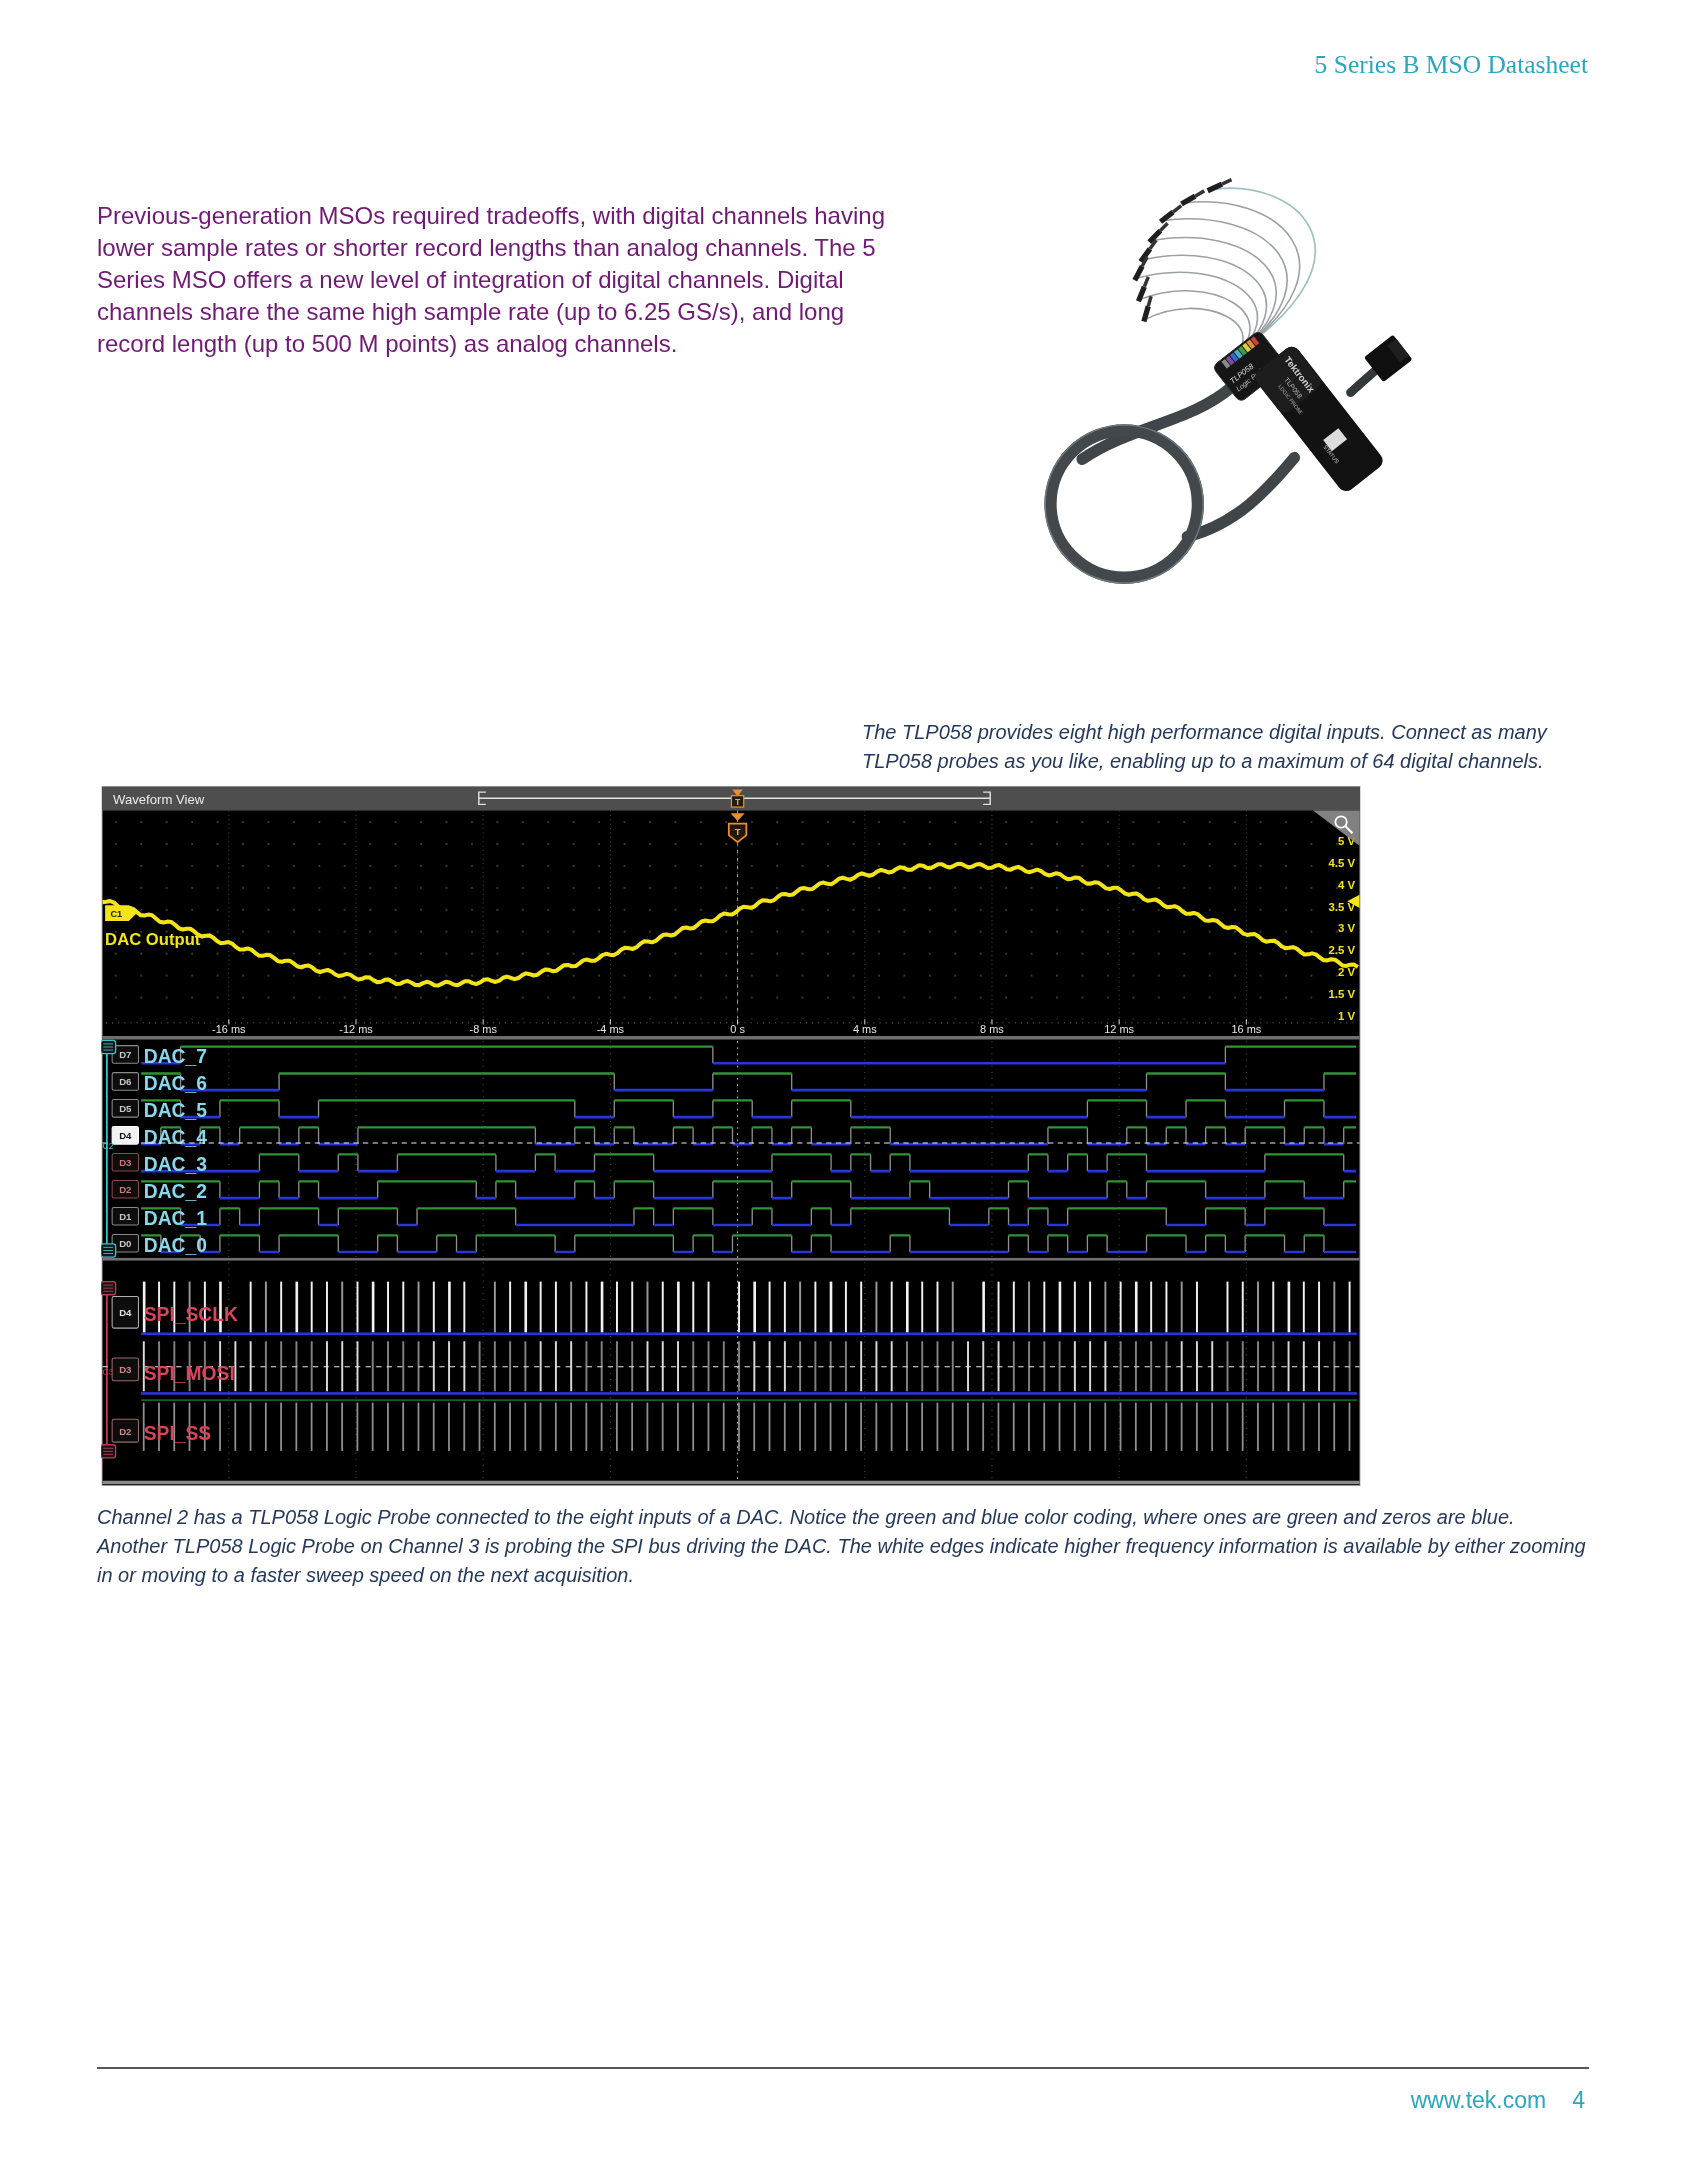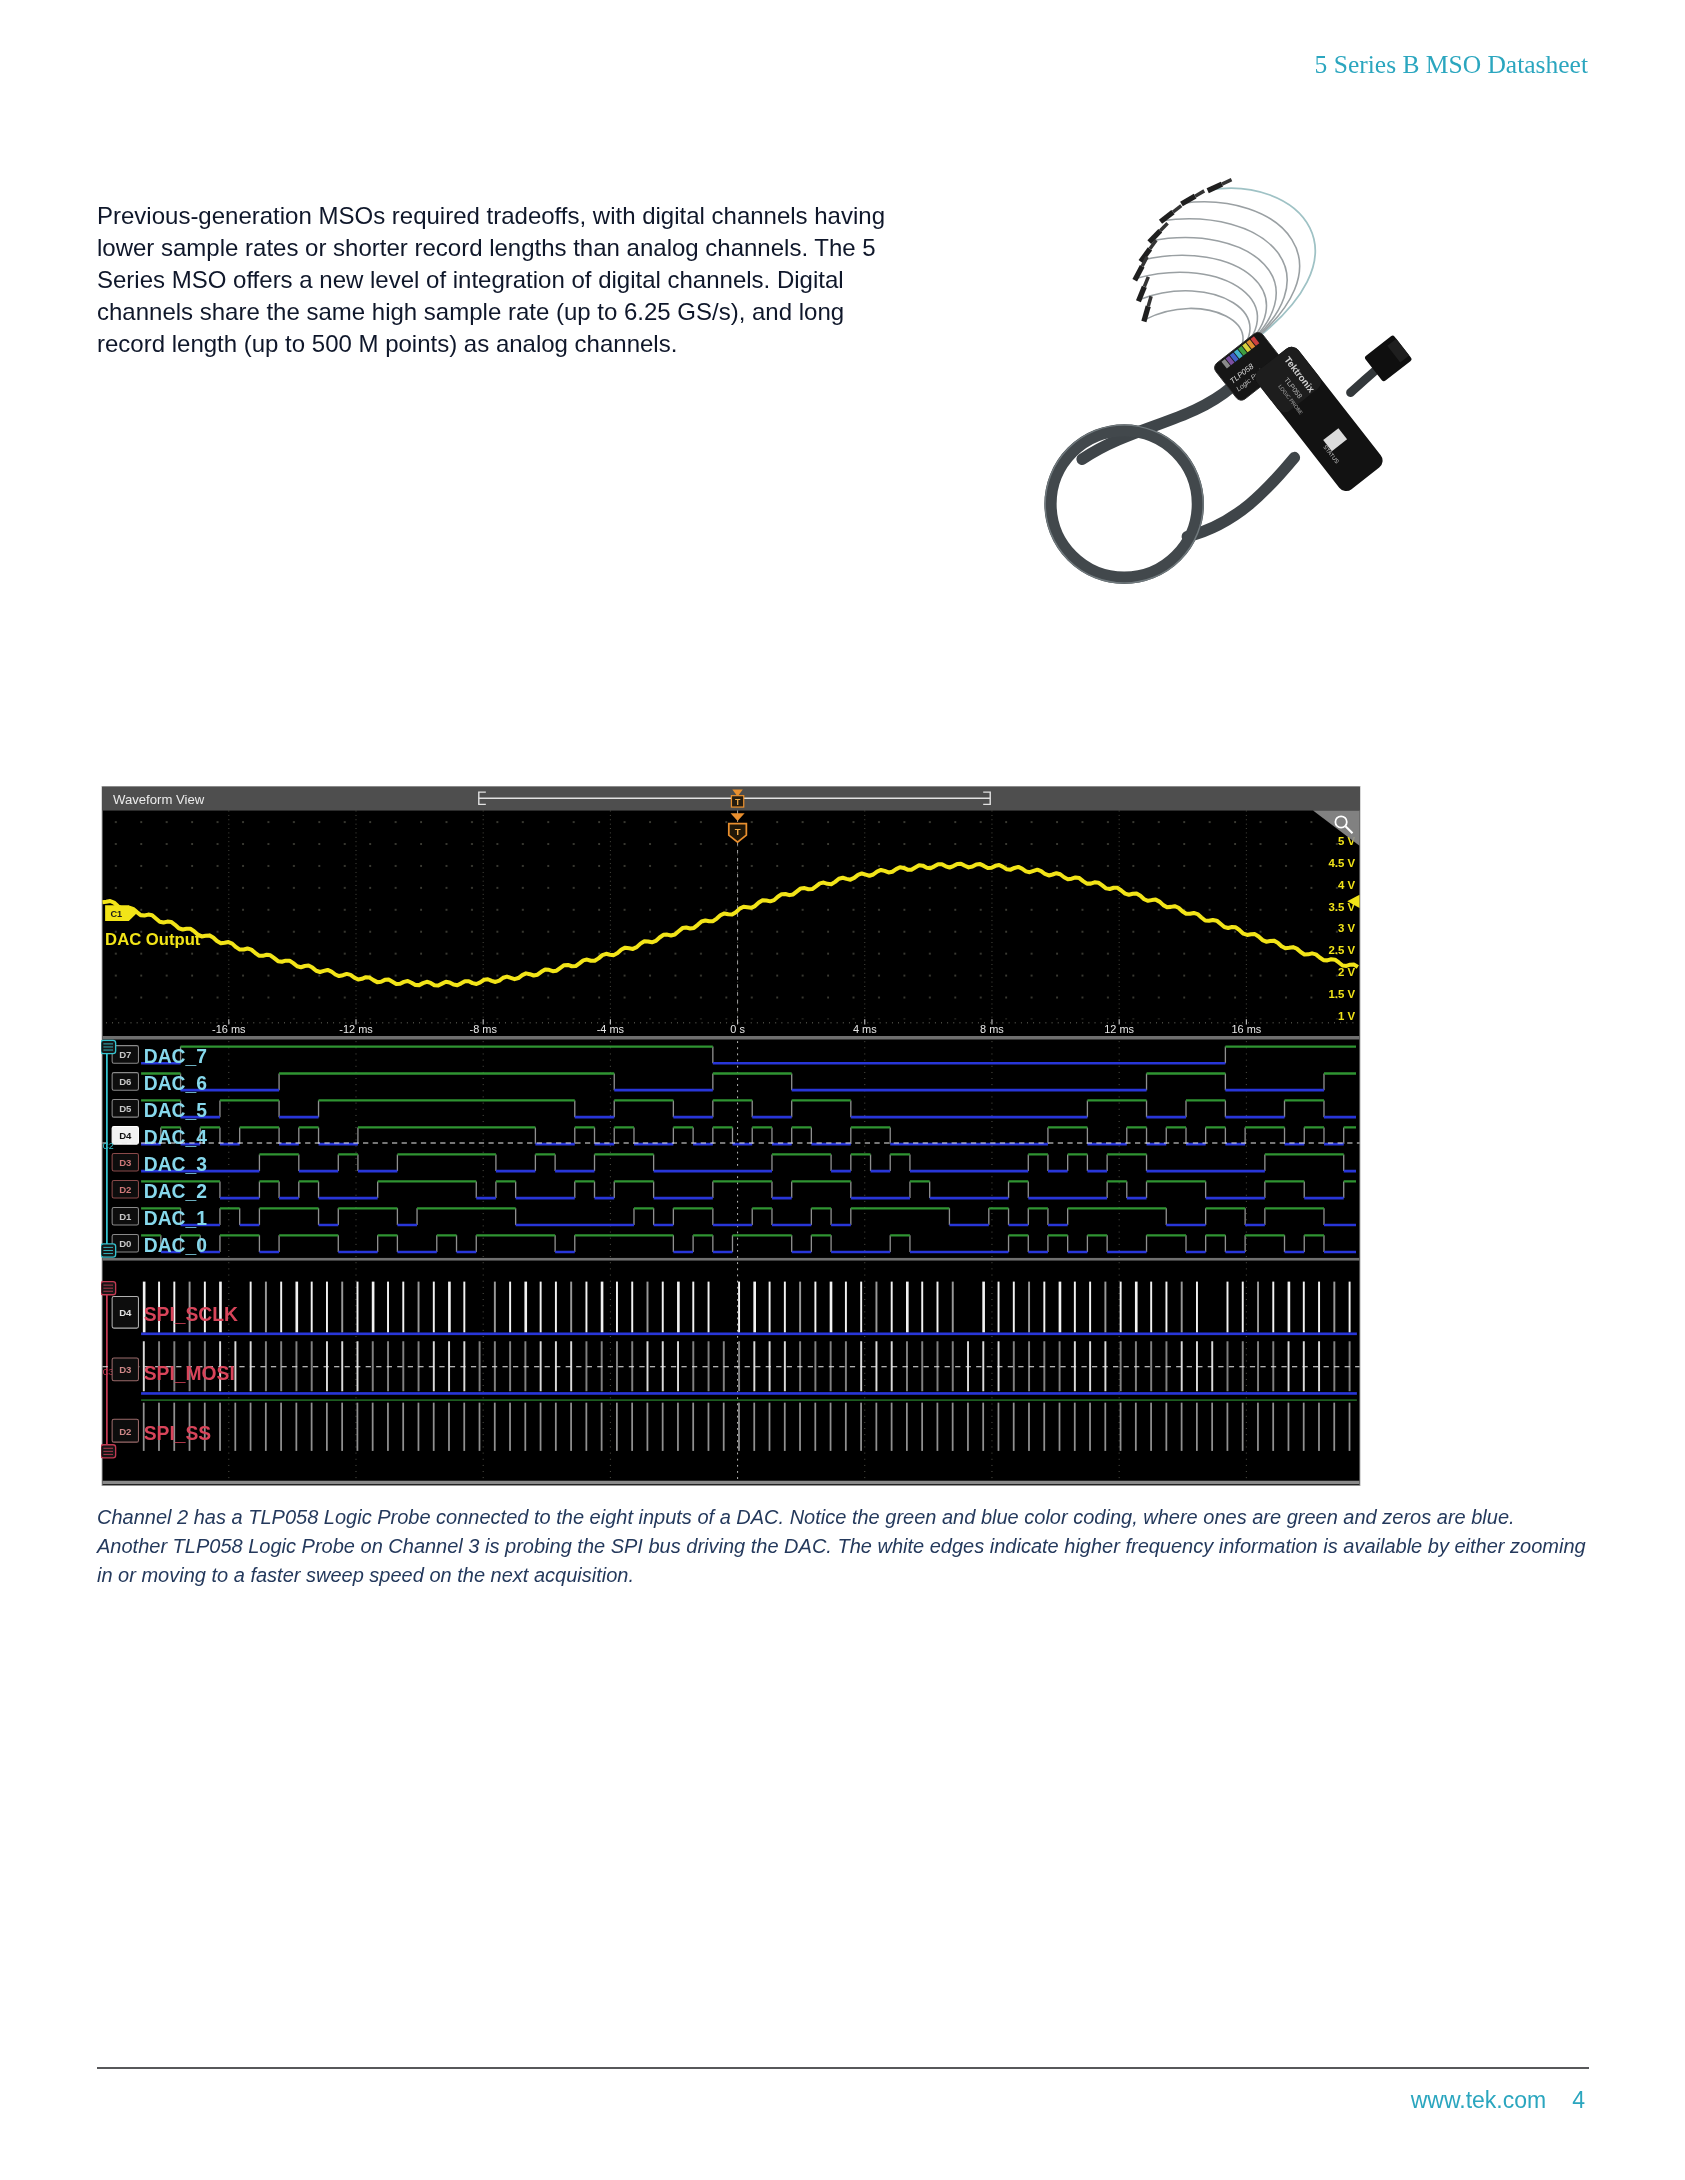--- a/index.html
+++ b/index.html
@@ -1,19 +1,19 @@
 <!DOCTYPE html>
 <html style="font-size:14px"><head>
 <meta charset="utf-8">
 <style>
   html,body{margin:0;padding:0;background:#e9e9e9;}
   .page{position:relative;width:1685px;height:2180px;background:#ffffff;overflow:hidden;
         font-family:"Liberation Sans",sans-serif;}
   .hdr{position:absolute;top:50px;right:97px;font-size:25.5px;color:#2ba6bf;font-family:Liberation Serif, serif;}
-  .intro{position:absolute;top:200px;left:97px;width:799px;font-size:24px;line-height:32px;color:#0f172a;}
+  .intro{position:absolute;top:200px;left:97px;width:799px;font-size:24px;line-height:32px;color:#701a75;}
   .probe{position:absolute;left:1001px;top:140px;width:492px;height:579px;}
   .cap{font-style:italic;color:#24395c;font-size:20px;line-height:29px;}
   .cap1{position:absolute;left:862px;top:718px;width:702px;}
   .cap2{position:absolute;left:97px;top:1503px;width:1492px;}
   .scope{position:absolute;left:101px;top:786px;width:1260px;height:784px;}
   .frule{position:absolute;left:97px;top:2067px;width:1492px;height:1.8px;background:#57585a;}
   .footer{position:absolute;top:2087px;right:100px;font-size:23px;color:#2ba6bf;}
   .footer .url{margin-right:26px;}
   svg text{font-family:"Liberation Sans",sans-serif;}
 </style>
@@ -101,20 +101,21 @@
       <text transform="rotate(90)" x="-58" y="14" font-size="6" fill="#a8a8a8">LOGIC PROBE</text>
       <rect x="-11" y="22" width="22" height="16" fill="#dcdcdc"></rect>
       <text transform="rotate(90)" x="28" y="16" font-size="6.5" fill="#c8c8c8">STATUS</text>
     </g>
     <g transform="translate(441,249) rotate(-38)">
       <rect x="-21" y="-18" width="42" height="36" rx="3" fill="#0f0f0f"></rect>
       <rect x="8" y="-12" width="13" height="24" fill="#1f1f1f"></rect>
     </g>
   </svg>
 
+  <div class="cap cap1">The TLP058 provides eight high performance digital inputs. Connect as many TLP058 probes as you like, enabling up to a maximum of 64 digital channels.</div>
 
   <div class="scope" id="scope"><svg viewBox="115 895 1435 798" width="1260" height="700">
         <rect x="115.5" y="895.5" width="1434" height="797" fill="#000" stroke="#9a9a9a" stroke-width="1"></rect>
         <rect x="116" y="896" width="1433" height="27" fill="#4e4e4e"></rect>
         <text x="128" y="915" font-size="15" fill="#ececec">Waveform View</text>
         <line x1="545" y1="909" x2="1128" y2="909" stroke="#e2e2e2" stroke-width="1.6"></line>
         <path d="M553,902 h-8 v14 h8" stroke="#e2e2e2" fill="none" stroke-width="1.6"></path>
         <path d="M1120,902 h8 v14 h-8" stroke="#e2e2e2" fill="none" stroke-width="1.6"></path>
         <path d="M834,899 h12 l-6,8 z" fill="#e98f2e"></path>
         <rect x="833" y="906" width="14" height="13" fill="#241c10" stroke="#e98f2e" stroke-width="1.4"></rect>

